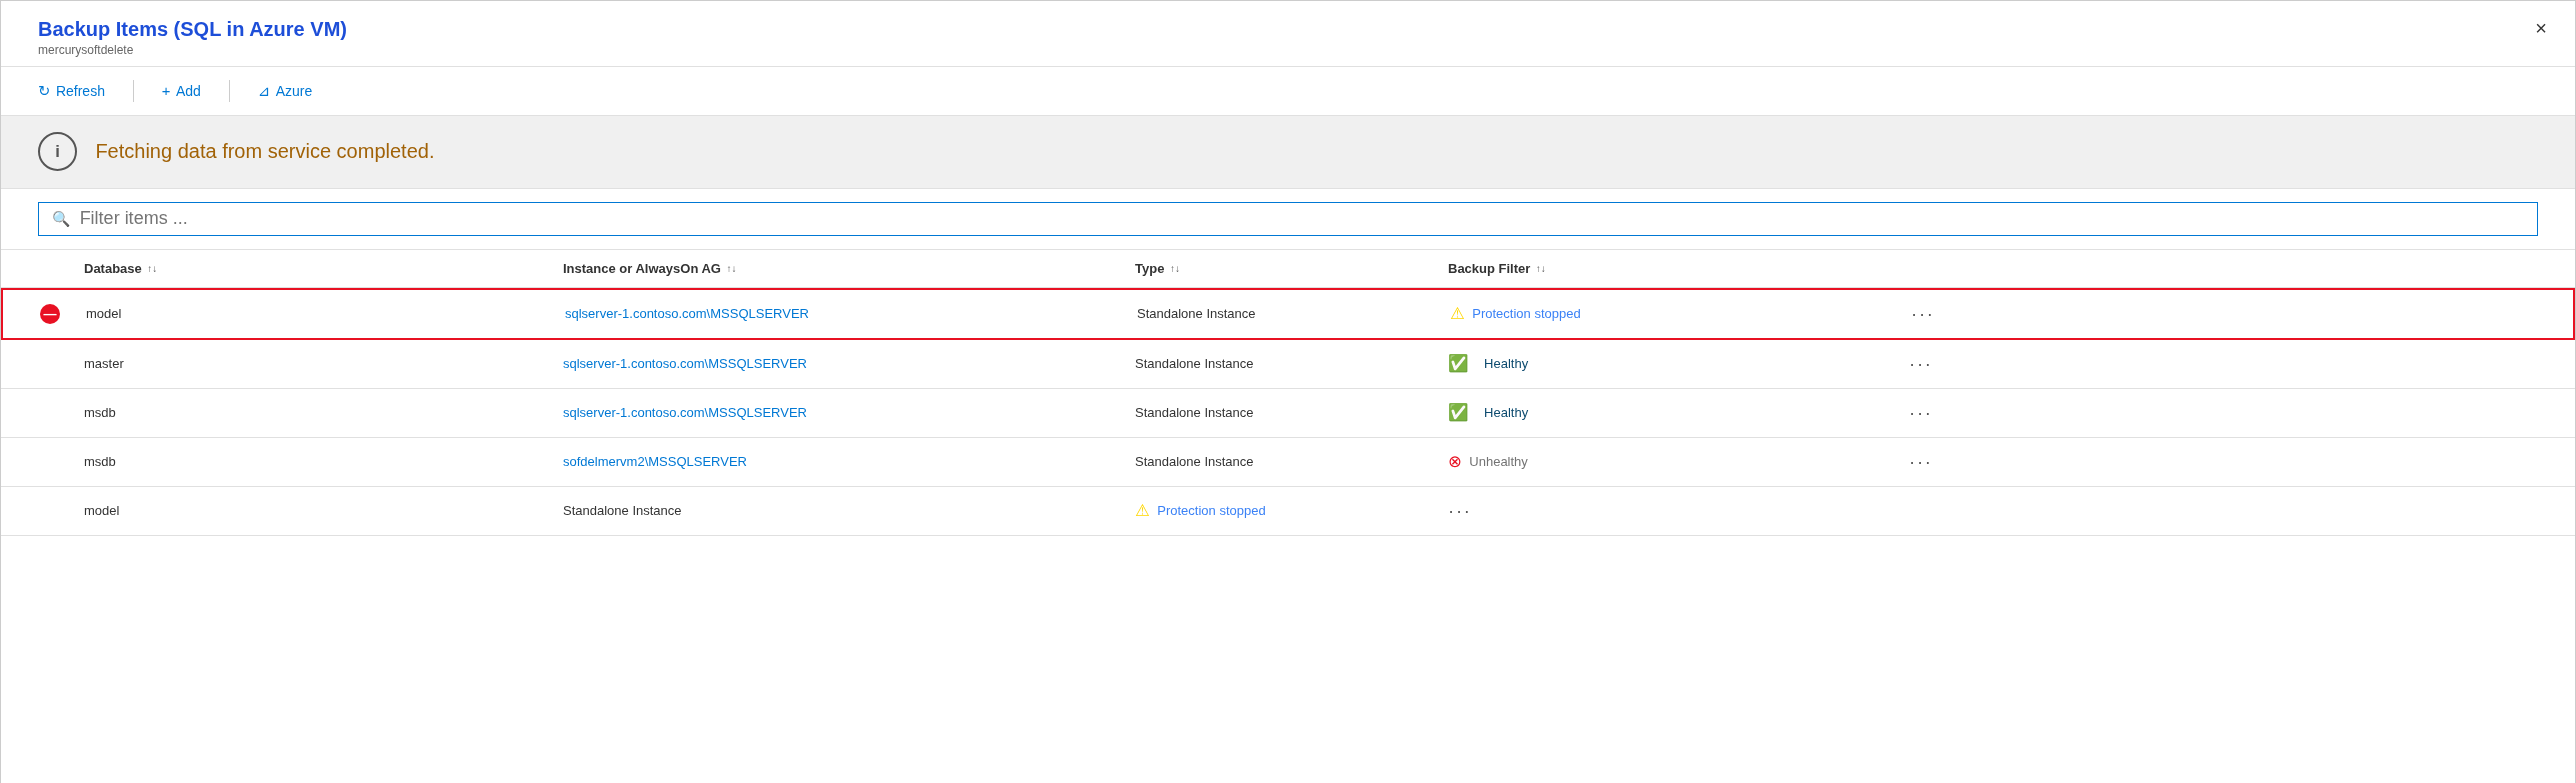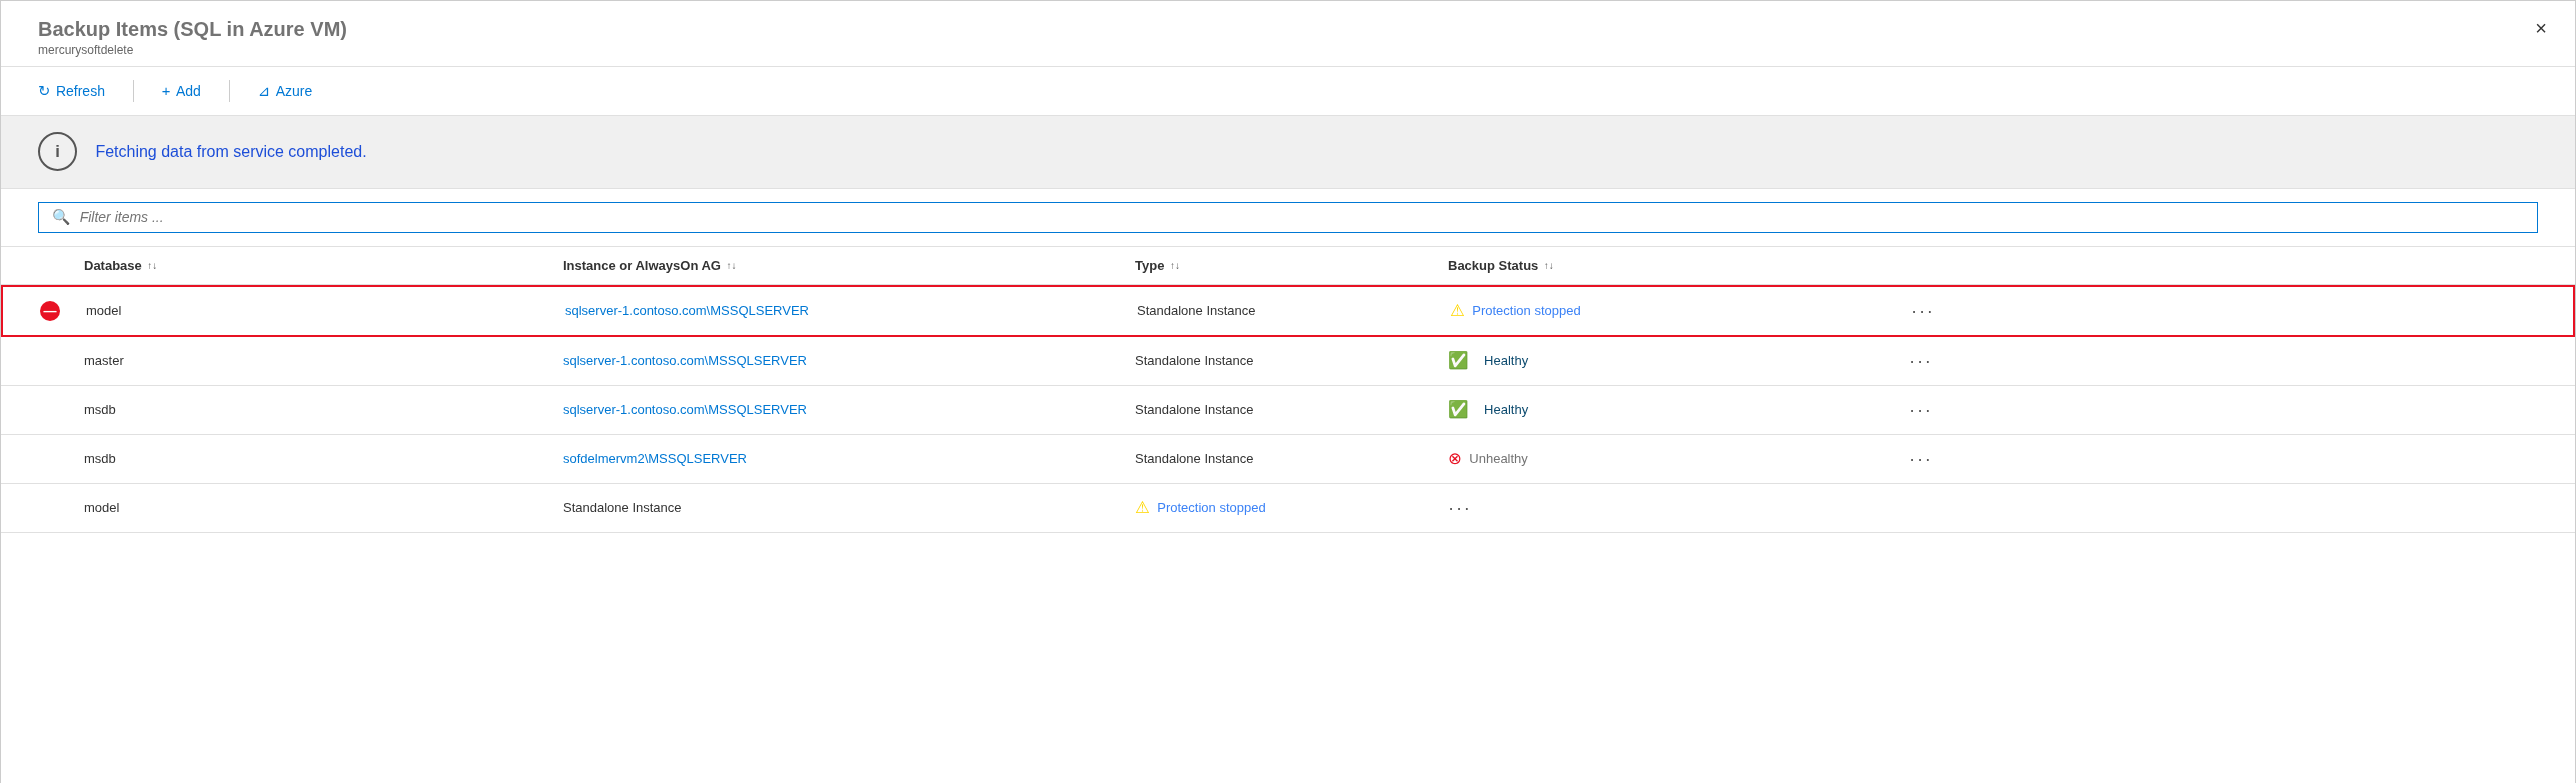--- a/index.html
+++ b/index.html
@@ -21,21 +21,21 @@
     }
 
     .panel-header {
       padding: 16.6px 37px 9.2px 37px;
       border-bottom: 0.9px solid #e0e0e0;
     }
 
     .panel-title {
       font-size: 20px;
       font-weight: 600;
-      color: #737373;
+      color: #1d4ed8;
     }
 
     .panel-subtitle {
       font-size: 12px;
       color: #666;
       margin-top: 2px;
     }
 
     .close-button {
       position: absolute;
@@ -90,22 +90,22 @@
       display: flex;
       align-items: center;
       justify-content: center;
       font-weight: 700;
       font-size: 16.6px;
       color: #555;
       flex-shrink: 0;
     }
 
     .info-text {
-      font-size: 16px;
-      color: #1d4ed8;
+      font-size: 20px;
+      color: #a16207;
     }
 
     .search-bar-wrap {
       padding: 13px 37px;
       border-bottom: 0.9px solid #e0e0e0;
     }
 
     .search-bar {
       display: flex;
       align-items: center;
@@ -117,25 +117,24 @@
     }
 
     .search-icon {
       color: #555;
       font-size: 14.8px;
     }
 
     .search-input {
       border: none;
       outline: none;
-      font-size: 14px;
+      font-size: 18px;
       color: #333;
       flex: 1;
       background: transparent;
-      font-style: italic;
     }
 
     .table-wrap {
       width: 100%;
     }
 
     .table-header {
       display: grid;
       grid-template-columns: 46px 479px 572px 313px 461px 74px;
       padding: 11px 37px;
@@ -294,21 +293,21 @@
       </div>
       <div class="col-header">
         <span>Instance or AlwaysOn AG</span>
         <span class="sort-icon">↑↓</span>
       </div>
       <div class="col-header">
         <span>Type</span>
         <span class="sort-icon">↑↓</span>
       </div>
       <div class="col-header">
-        <span>Backup Status</span>
+        <span>Backup Filter</span>
         <span class="sort-icon">↑↓</span>
       </div>
       <div class="col-header"></div>
     </div>
 
     <div class="table-row highlighted">
       <div class="cell">
         <div class="row-icon-stop">—</div>
       </div>
       <div class="cell">model</div>

